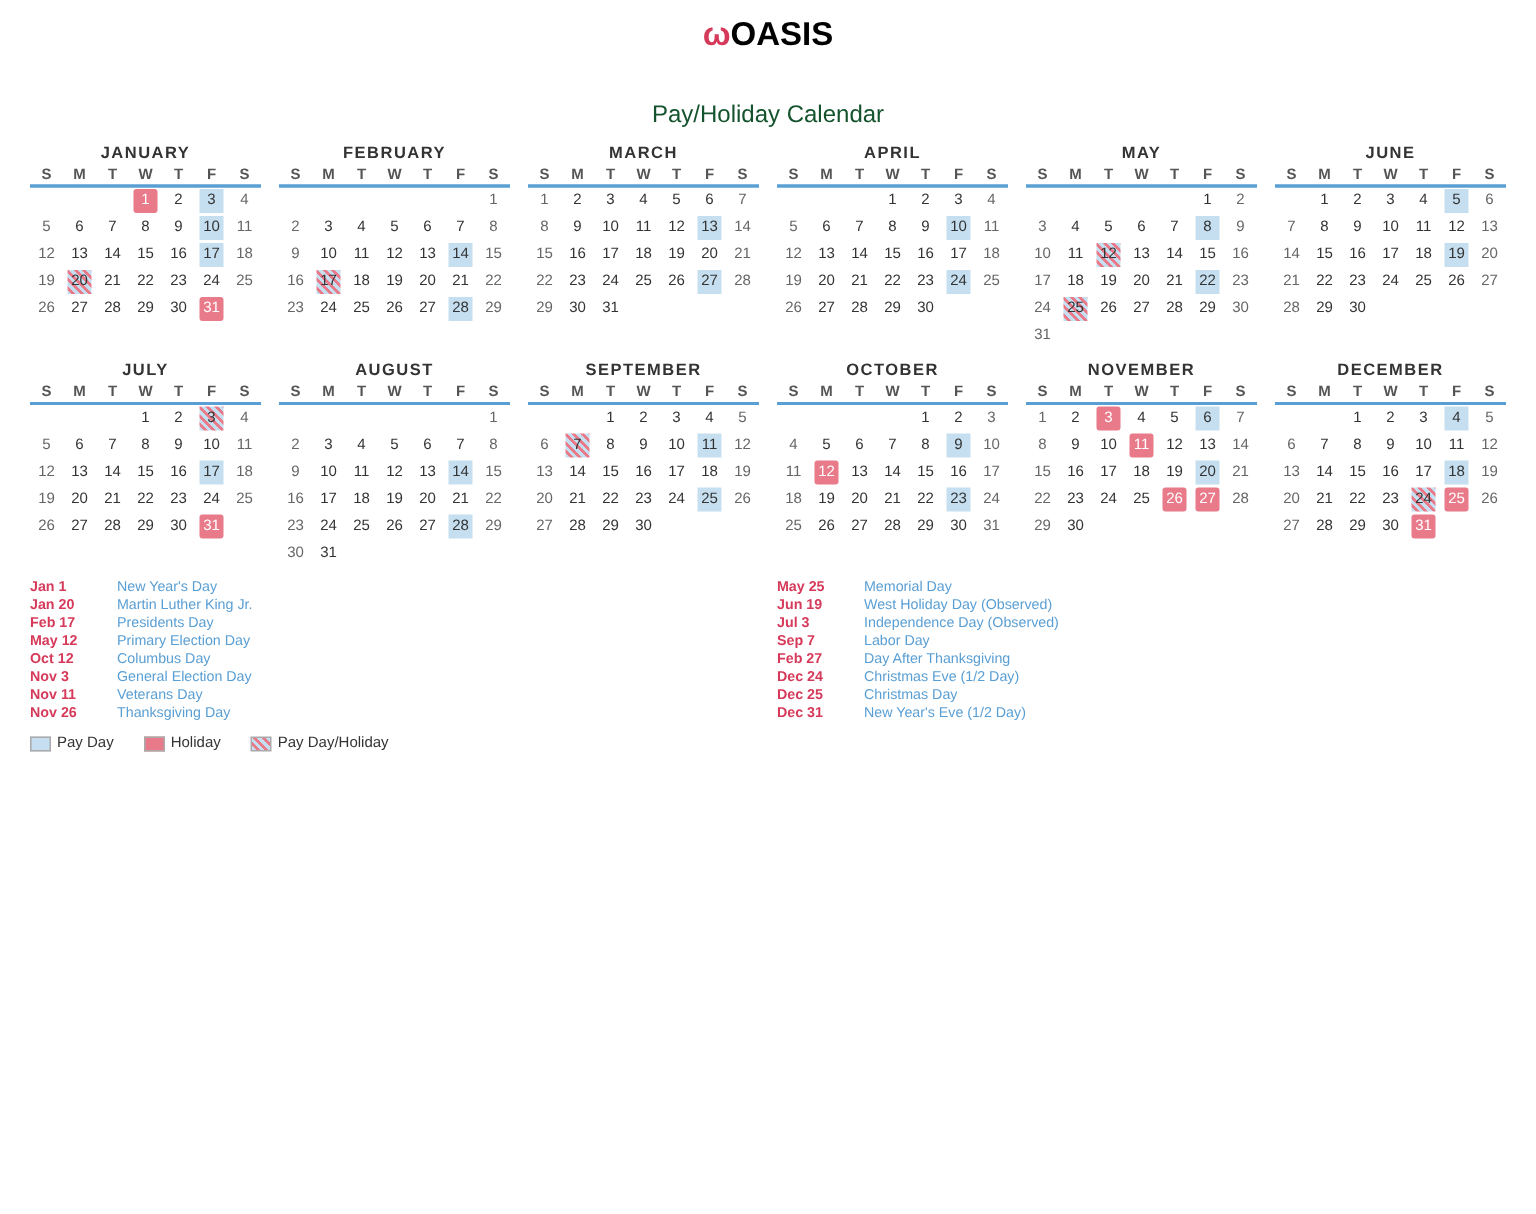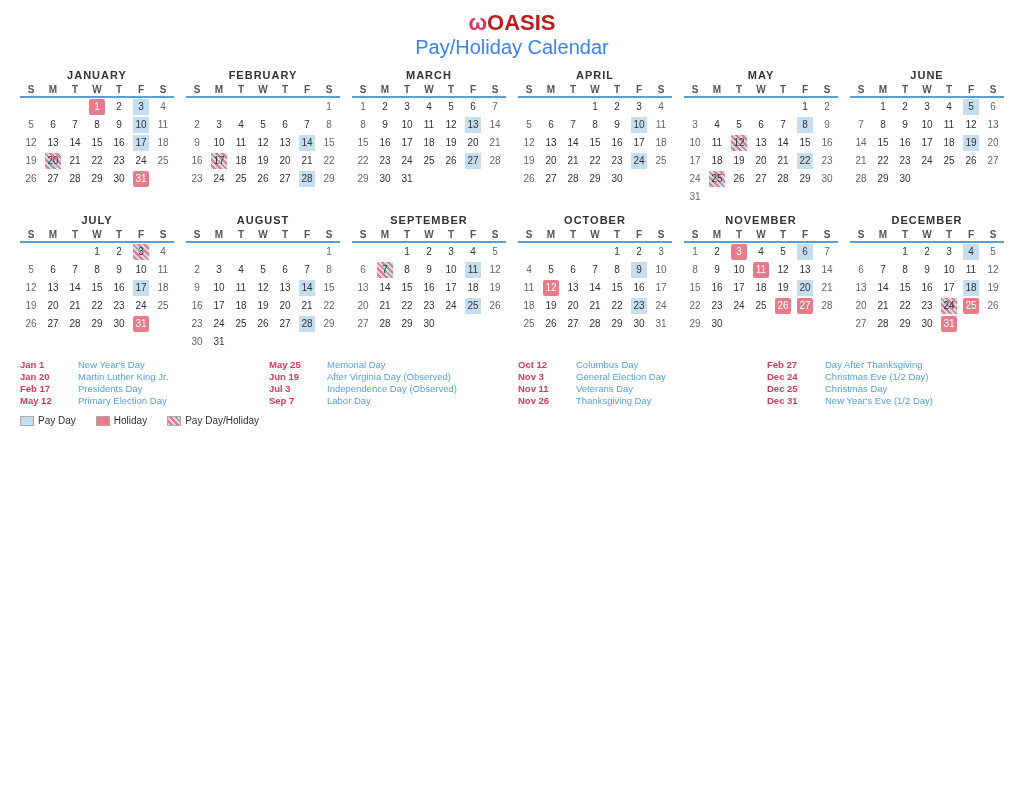--- a/index.html
+++ b/index.html
@@ -14,23 +14,23 @@
     .header {
       text-align: center;
       margin-bottom: 10px;
     }
     .logo {
       display: inline-block;
       font-size: 22px;
       font-weight: bold;
       color: #d63a5a;
     }
-    .logo span.oasis { color: #b91c1c; font-weight: 900; }
+    .logo span.oasis { color: #000000; font-weight: 900; }
     .title { font-size: 18px; color: #333; margin-top: 2px; }
-    .subtitle { font-size: 20px; color: #3b82f6; }
+    .subtitle { font-size: 16px; color: #14532d; margin-top: 32px; }
 
     .calendars-grid {
       display: grid;
       grid-template-columns: repeat(6, 1fr);
       gap: 8px 12px;
       margin-bottom: 8px;
     }
 
     .month-block { font-size: 11px; }
     .month-title {
@@ -65,21 +65,21 @@
     .pay-day .day-num { background: #c5dff0; }
     
     .holiday .day-num { background: #e87a8a; color: #fff; border-radius: 2px; }
     
     .pay-holiday .day-num { background: repeating-linear-gradient(45deg, #c5dff0, #c5dff0 2px, #e87a8a 2px, #e87a8a 4px); color: #333; }
     
     .weekend { color: #666; }
 
     .footnotes-grid {
       display: grid;
-      grid-template-columns: repeat(4, 1fr);
+      grid-template-columns: repeat(2, 1fr);
       gap: 0 12px;
       margin-top: 6px;
       font-size: 9.5px;
     }
     .footnote-col { }
     .footnote-row { display: flex; gap: 6px; margin-bottom: 1px; }
     .footnote-date { color: #d63a5a; min-width: 32px; font-weight: bold; }
     .footnote-desc { color: #5a9fd4; padding-left: 20px; }
 
     .legend {
@@ -902,21 +902,21 @@
         <span class="footnote-desc">Primary Election Day</span>
       </div>
     </div>
     <div class="footnote-col">
       <div class="footnote-row">
         <span class="footnote-date">May 25</span>
         <span class="footnote-desc">Memorial Day</span>
       </div>
       <div class="footnote-row">
         <span class="footnote-date">Jun 19</span>
-        <span class="footnote-desc">After Virginia Day (Observed)</span>
+        <span class="footnote-desc">West Holiday Day (Observed)</span>
       </div>
       <div class="footnote-row">
         <span class="footnote-date">Jul 3</span>
         <span class="footnote-desc">Independence Day (Observed)</span>
       </div>
       <div class="footnote-row">
         <span class="footnote-date">Sep 7</span>
         <span class="footnote-desc">Labor Day</span>
       </div>
     </div>

